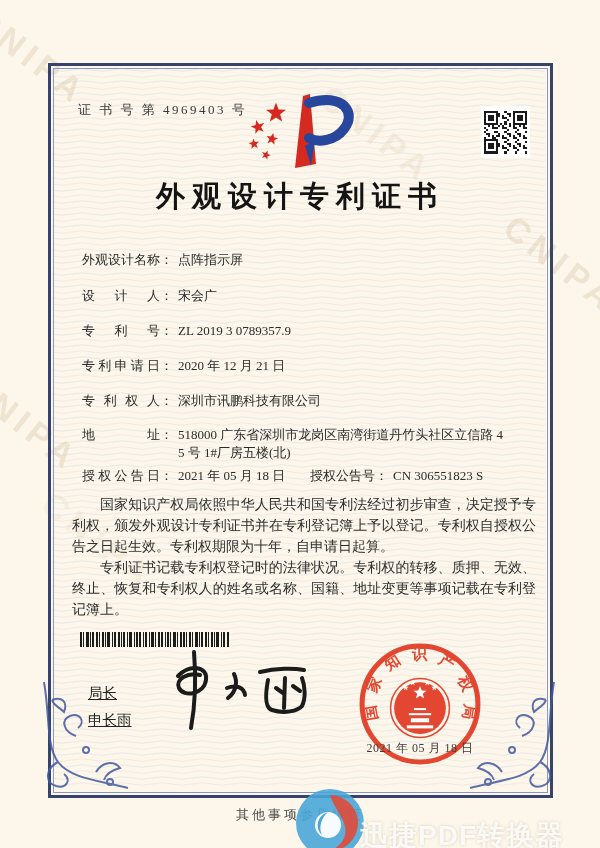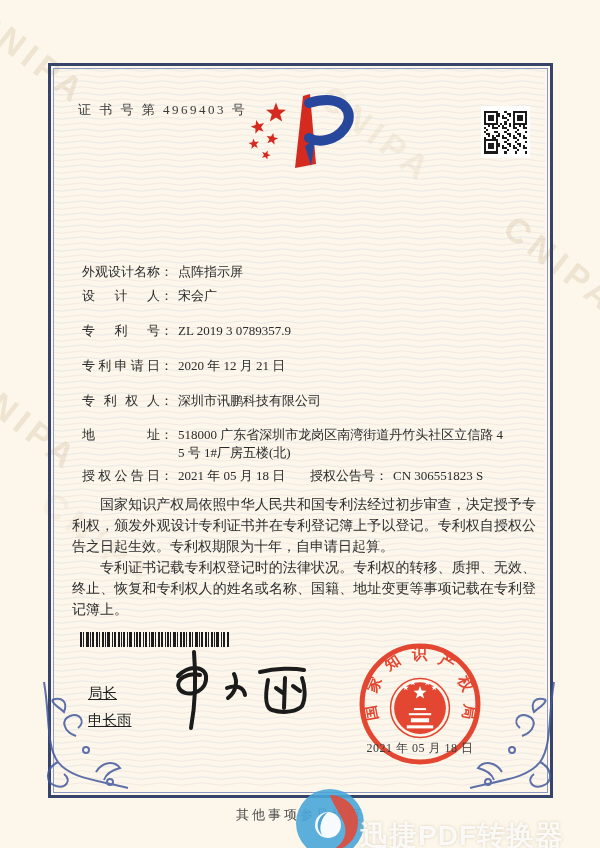--- a/index.html
+++ b/index.html
@@ -385,22 +385,23 @@
         <rect x="20" y="6" width="1" height="1" fill="#1a1a1a"></rect>
         <rect x="20" y="8" width="1" height="1" fill="#1a1a1a"></rect>
         <rect x="20" y="10" width="1" height="1" fill="#1a1a1a"></rect>
         <rect x="20" y="13" width="1" height="1" fill="#1a1a1a"></rect>
         <rect x="20" y="15" width="1" height="1" fill="#1a1a1a"></rect>
         <rect x="20" y="18" width="1" height="1" fill="#1a1a1a"></rect>
         <rect x="20" y="20" width="1" height="1" fill="#1a1a1a"></rect>
       </svg>
   </div>
 
-
-  <div class="row" style="top:263px">
+  <div class="title">外观设计专利证书</div>
+
+  <div class="row" style="top:251px">
     <span class="flabel">外观设计名称</span><span class="colon">：</span><span class="fval">点阵指示屏</span>
   </div>
   <div class="row" style="top:287px">
     <span class="flabel">设计人</span><span class="colon">：</span><span class="fval">宋会广</span>
   </div>
   <div class="row" style="top:322px">
     <span class="flabel">专利号</span><span class="colon">：</span><span class="fval">ZL 2019 3 0789357.9</span>
   </div>
   <div class="row" style="top:357px">
     <span class="flabel">专利申请日</span><span class="colon">：</span><span class="fval">2020 年 12 月 21 日</span>

